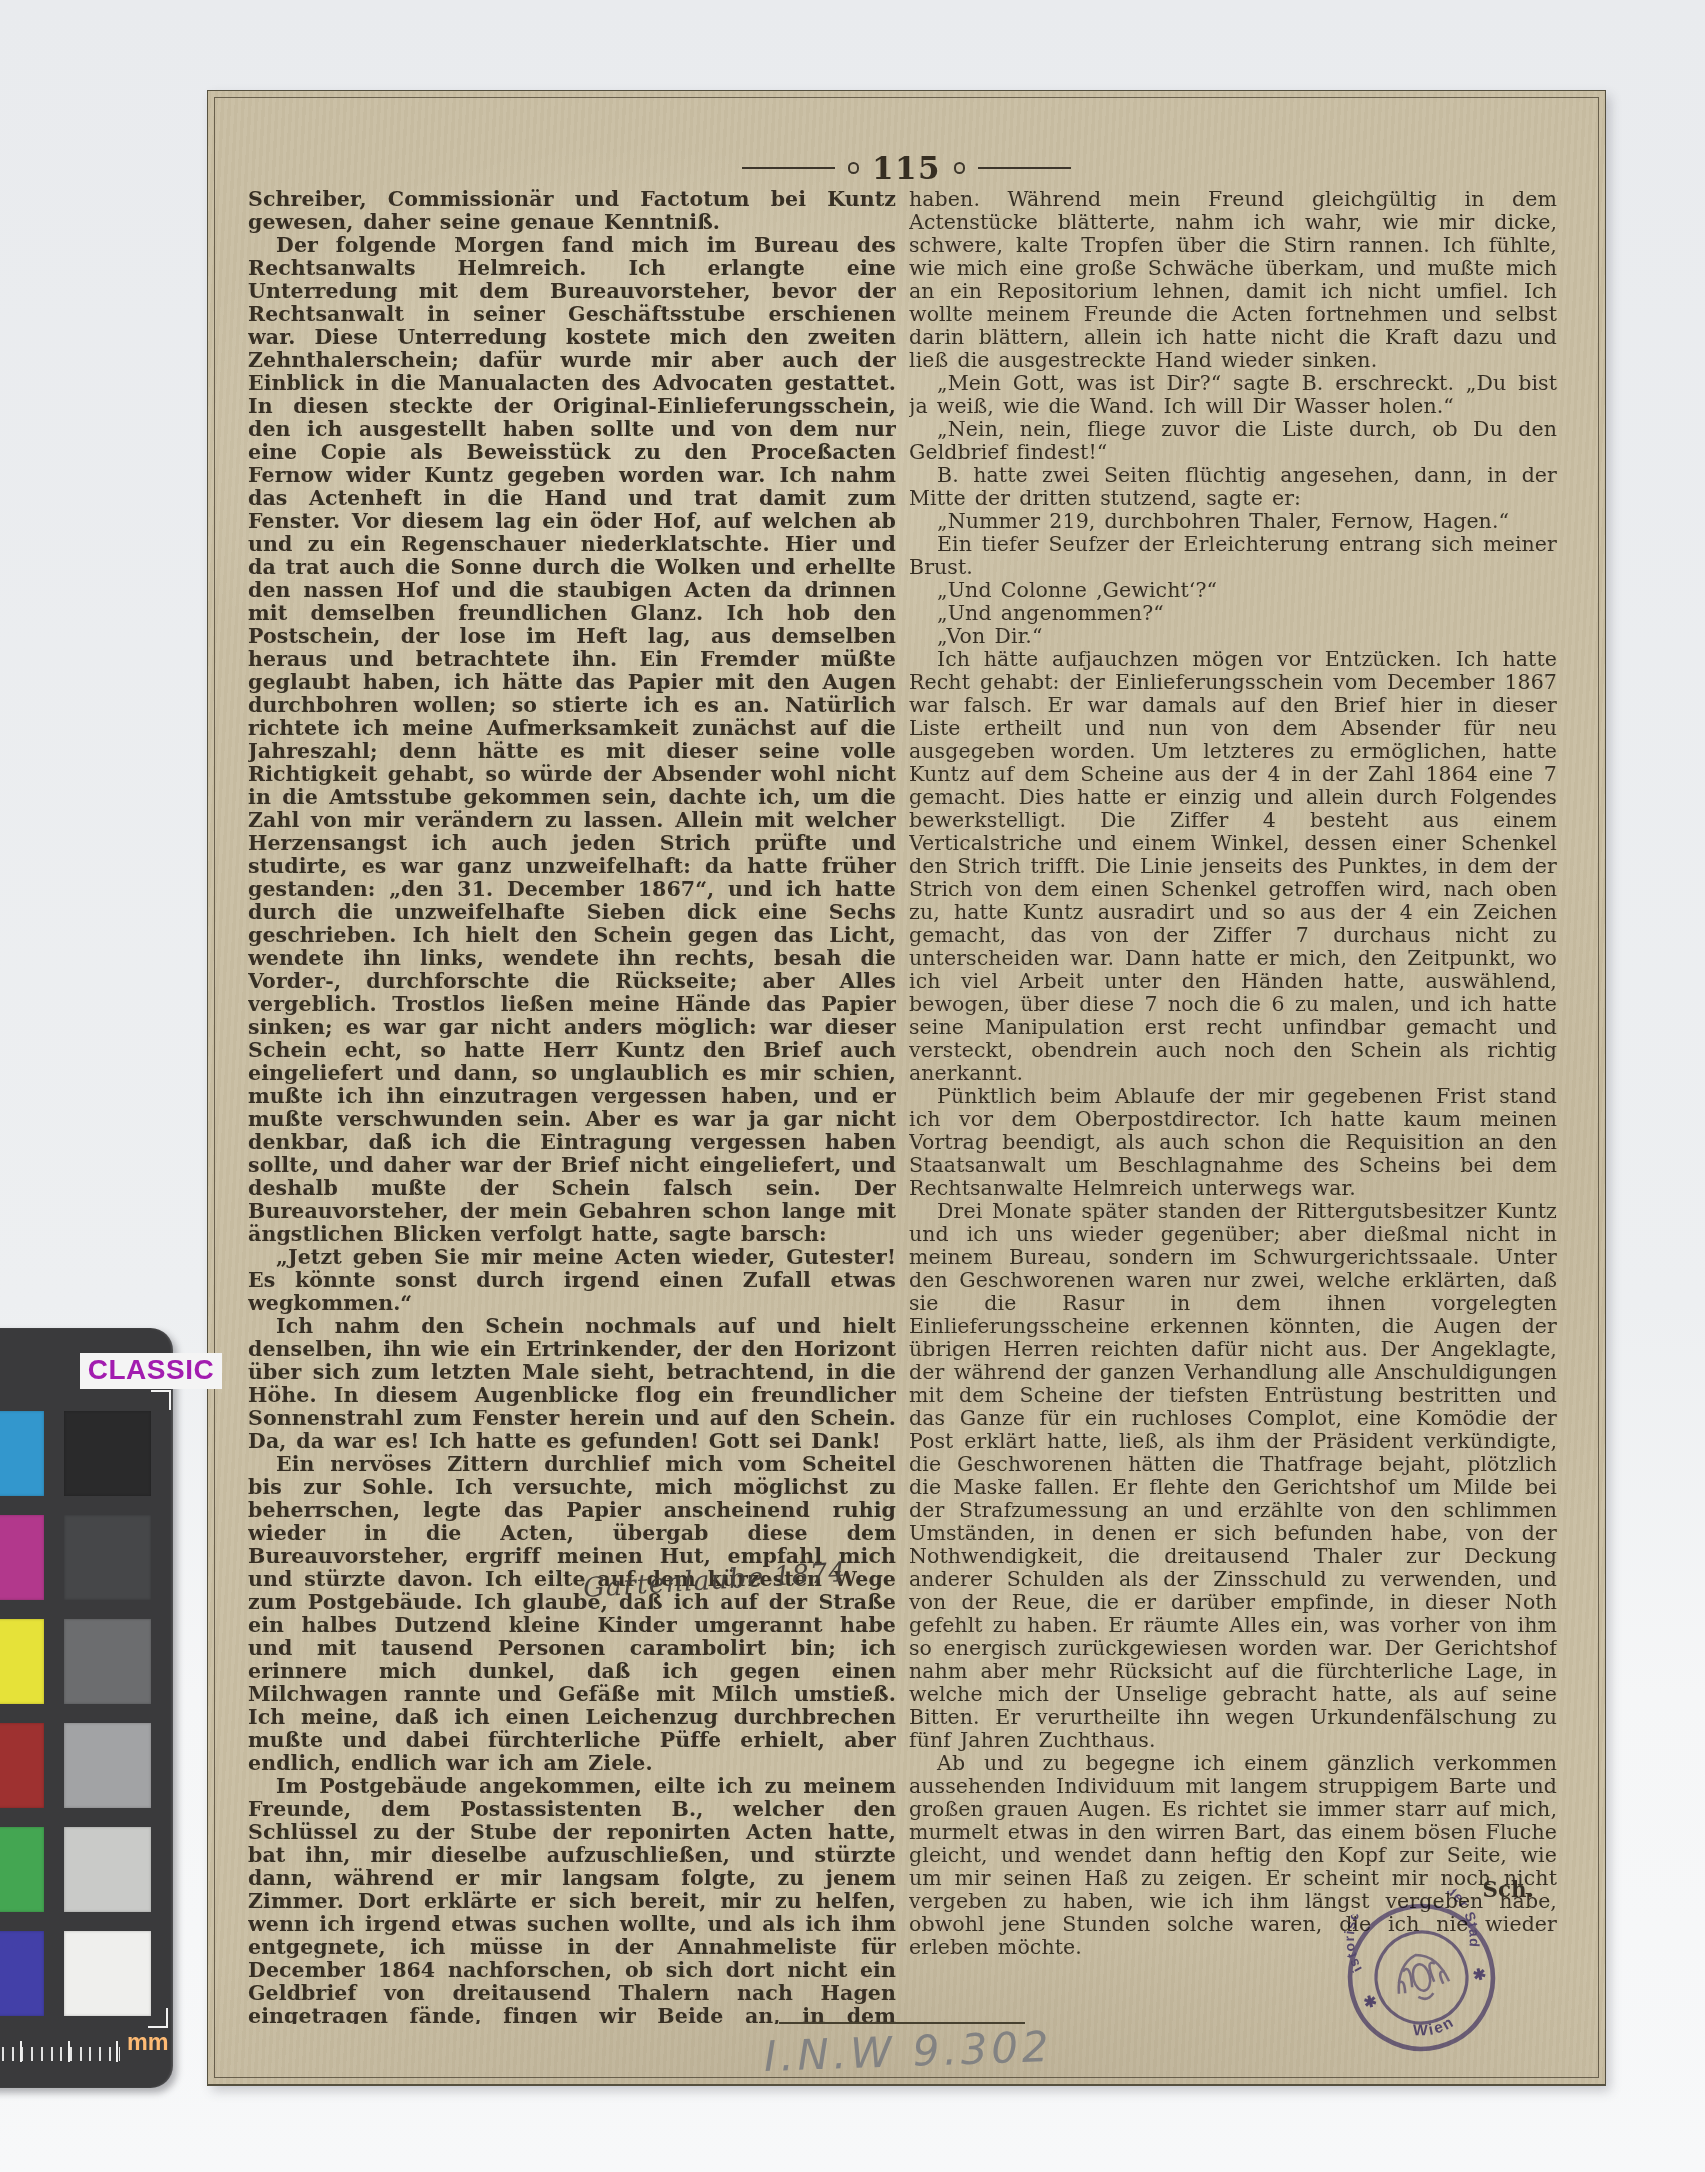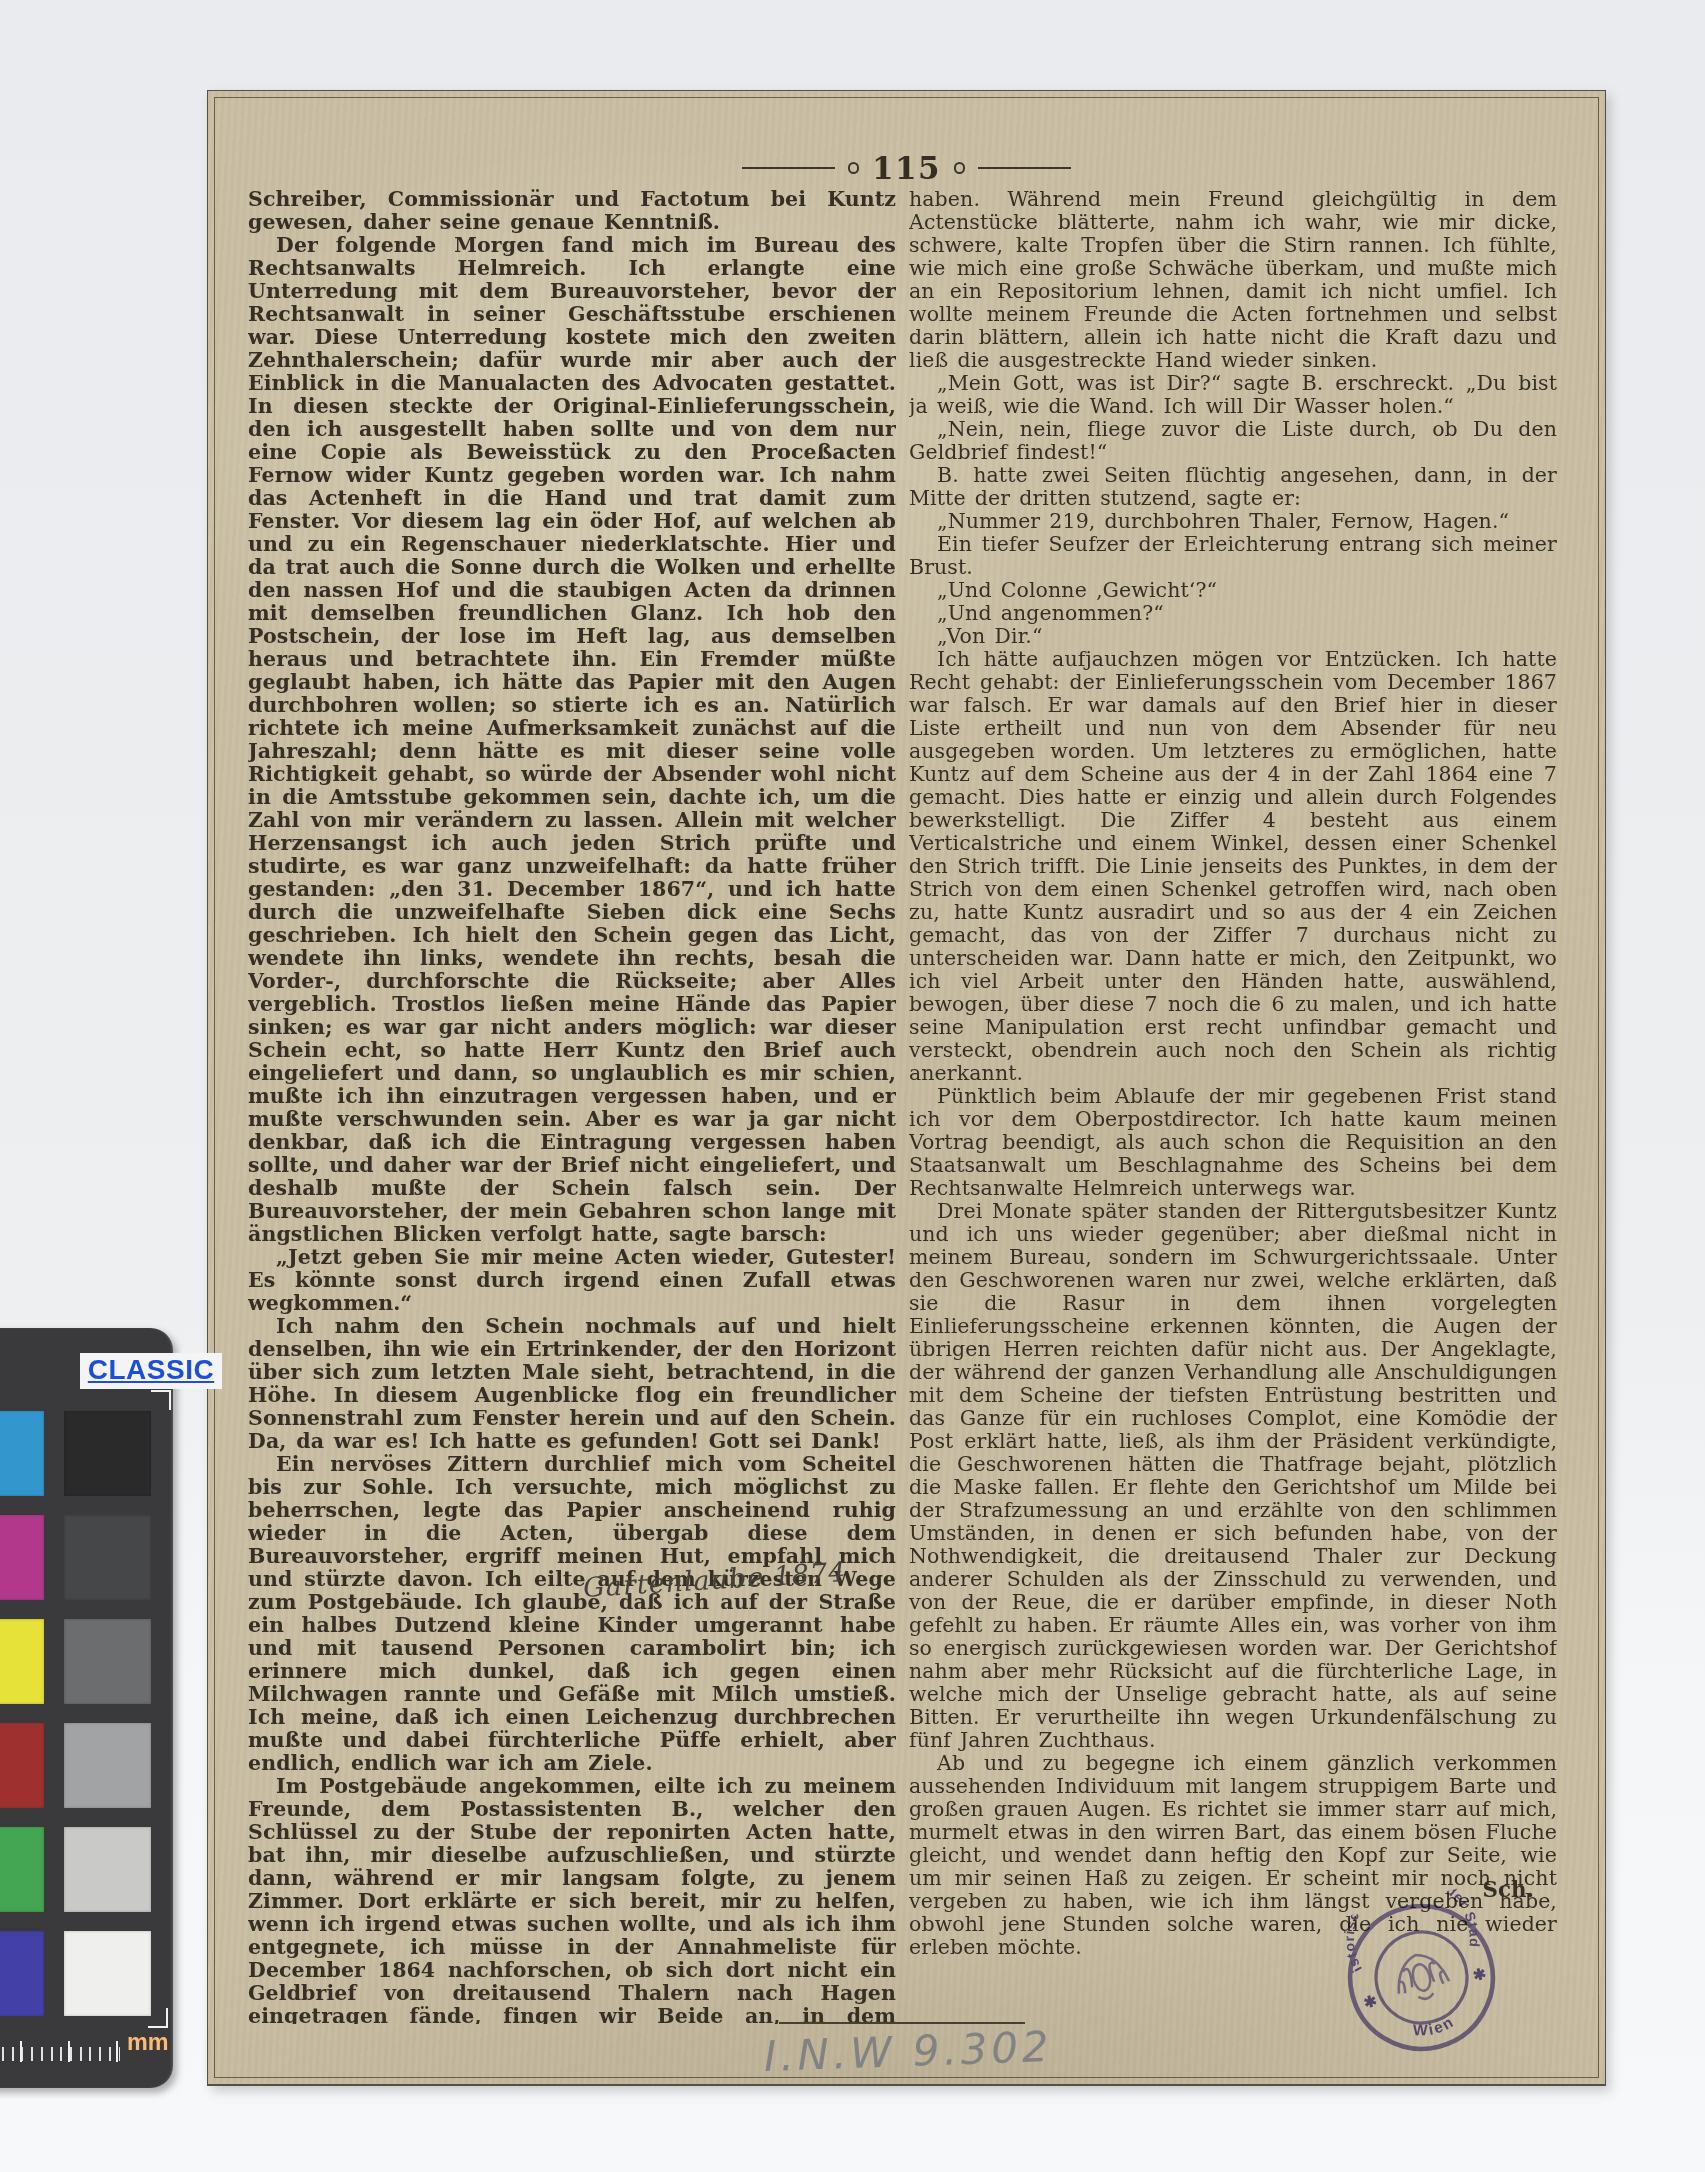--- a/index.html
+++ b/index.html
@@ -57,22 +57,22 @@
     mix-blend-mode:multiply;opacity:.88;transform:rotate(-14deg);}
   .stamp svg{width:100%;height:100%;}
   
   .checker{
     position:absolute;left:-121px;top:1328px;width:294px;height:760px;
     background:#3a3a3c;border-radius:22.4px;
     box-shadow:3.9px 4.9px 7.8px rgba(40,40,50,.35), inset -1.5px 0 1.9px rgba(255,255,255,.12);
   }
   .brand{position:absolute;left:0;top:27px;color:#f4f4f4;font-weight:bold;
     font-size:28px;font-family:"Liberation Sans", sans-serif;letter-spacing:0.5px;}
-  .brand-badge{position:absolute;left:201px;top:-1.9px;background:#f4f4f4;color:#1d4ed8;
-    padding:1px 7.8px 2.9px 7.8px;text-decoration:underline;}
+  .brand-badge{position:absolute;left:201px;top:-1.9px;background:#f4f4f4;color:#a21caf;
+    padding:1px 7.8px 2.9px 7.8px;}
   .cornermark{position:absolute;width:17.5px;height:17.5px;}
   .cm-top{left:272px;top:62px;border-top:2.9px solid #f2f2f2;border-right:2.9px solid #f2f2f2;}
   .cm-bottom{left:269px;top:680px;border-bottom:2.9px solid #f2f2f2;border-right:2.9px solid #f2f2f2;}
   .patch-col{position:absolute;top:83px;display:flex;flex-direction:column;gap:19px;}
   .patch-col-left{left:74px;width:91px;}
   .patch-col-right{left:185px;width:87px;}
   .patch{height:85px;box-shadow:inset 0 0 2.9px rgba(0,0,0,.25);}
   .ticks-minor{position:absolute;left:-2.9px;top:719px;width:244px;height:13.6px;
     background:repeating-linear-gradient(90deg,#e3e3e3 0 1.9px,transparent 1.9px 9.7px);}
   .ticks-major{position:absolute;left:-2.9px;top:713px;width:244px;height:20.5px;

